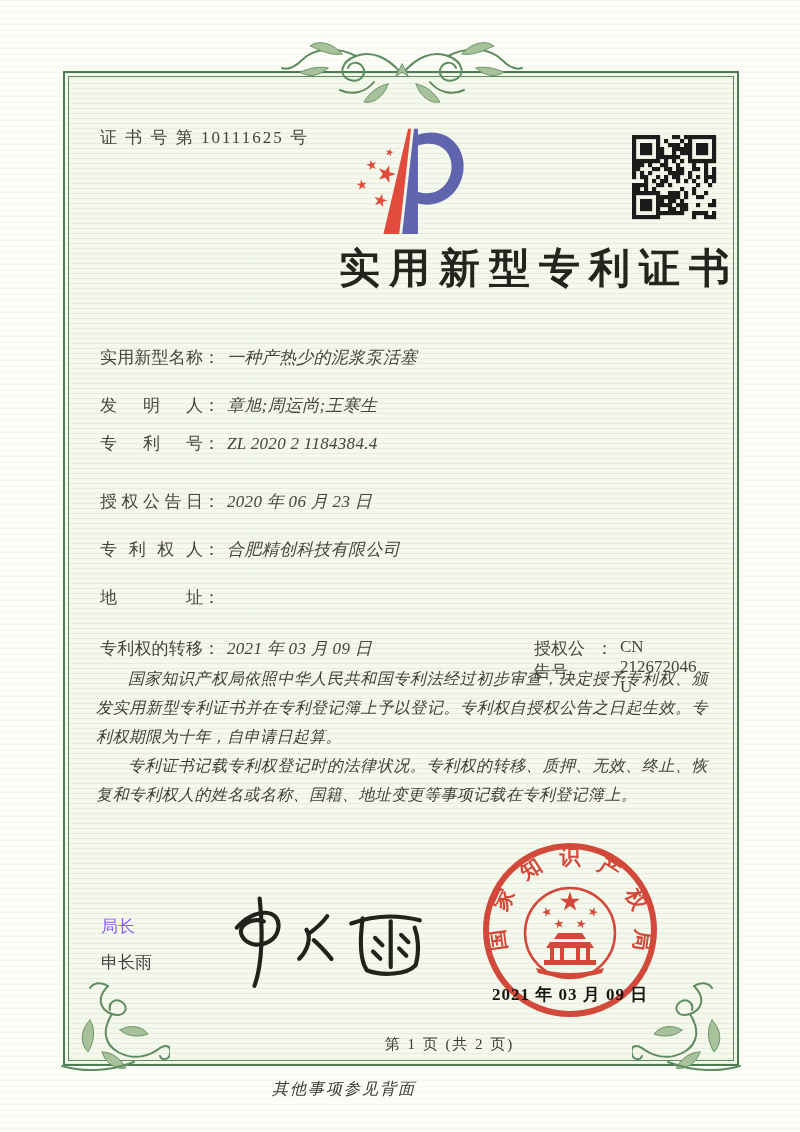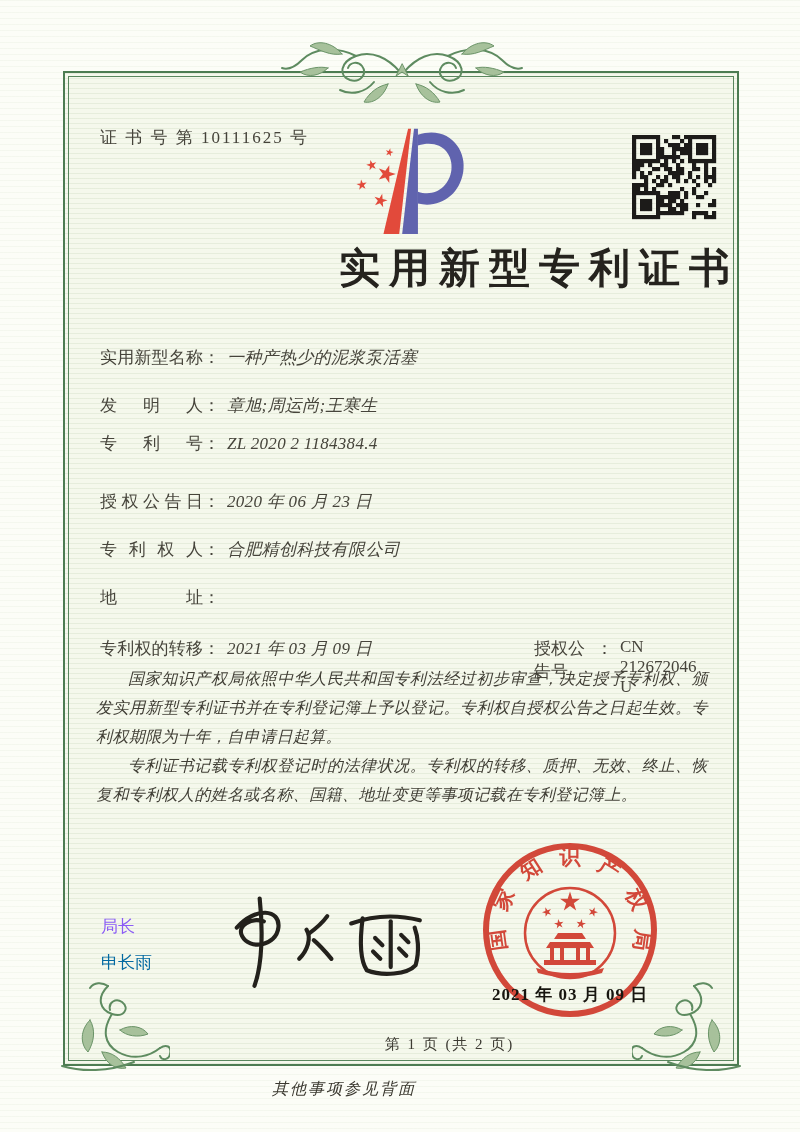--- a/index.html
+++ b/index.html
@@ -39,21 +39,21 @@
   .grant-right .colon{margin-right:7px;}
   
   .body-text{
     position:absolute;left:96px;top:664px;width:612px;
     font-size:16px;line-height:29px;text-align:justify;color:#403e35;
     font-style:italic;letter-spacing:.4px;
   }
   .body-text p{margin:0;text-indent:2em;}
   
   .signer-title{position:absolute;left:101px;top:915px;font-size:17px;color:#8b5cf6;}
-  .signer-name{position:absolute;left:101px;top:951px;font-size:17px;color:#0369a1;}
+  .signer-name{position:absolute;left:101px;top:951px;font-size:17px;color:#404040;}
   .signature{position:absolute;left:205px;top:886px;width:230px;height:104px;}
   .signature path{stroke:#23211c;stroke-width:4;fill:none;stroke-linecap:round;stroke-linejoin:round;}
   
   .seal{position:absolute;left:480px;top:840px;width:180px;height:180px;opacity:.92;}
   .seal-date{
     position:absolute;left:478px;top:983px;width:184px;text-align:center;
     font-size:17px;font-weight:bold;color:#17150f;letter-spacing:1px;
   }
   
   .page-no{position:absolute;left:63px;width:773px;top:1035px;text-align:center;font-size:15px;letter-spacing:2px;color:#3d3b33;}

